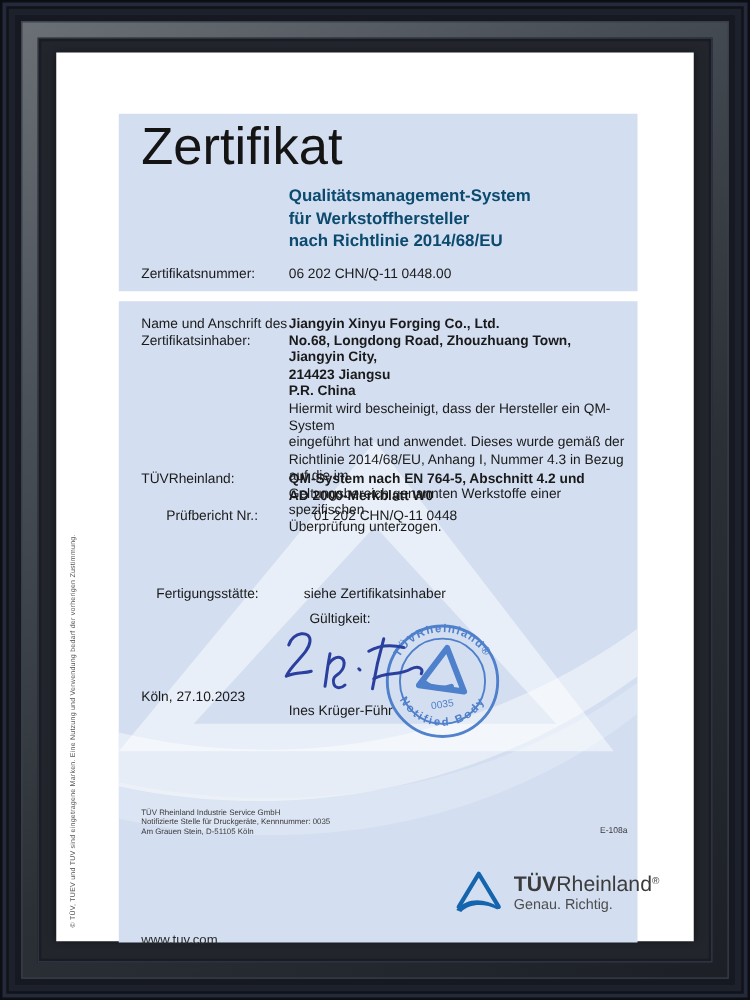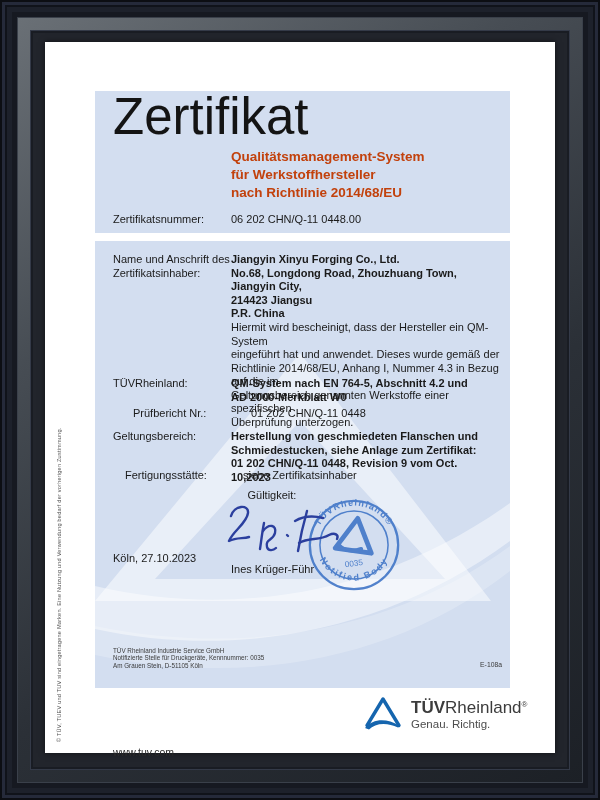--- a/index.html
+++ b/index.html
@@ -15,23 +15,23 @@
   .frame-bevel{position:absolute;inset:17px;
     background:linear-gradient(145deg,#6a7076 0%,#474d54 30%,#2b3037 62%,#1c2026 100%);
     box-shadow:inset 0 0 0 1px #3a404a;}
   .frame-inner{position:absolute;inset:30px;background:#22252c;
     box-shadow:inset 0 0 0 1px #343a48, inset 0 0 0 3px #191c23;}
   
   .page{position:absolute;left:45px;top:42px;right:45px;bottom:47px;background:#ffffff;
     box-shadow:0 0 6px rgba(0,0,0,.55);}
   .panel{position:absolute;left:50px;width:415px;background:var(--panel-blue,#d3def0);overflow:hidden;}
   .panel-1{top:49px;height:142px;}
-  .panel-2{top:199px;height:447px;}
-  .cert-title{position:absolute;left:18px;top:4px;font-size:51px;line-height:44px;color:#141414;letter-spacing:0px;}
-  .cert-subtitle{position:absolute;left:136px;top:57px;font-size:13.5px;line-height:18px;font-weight:bold;color:#c2410c;white-space:pre-line;}
+  .panel-2{top:199px;height:513px;}
+  .cert-title{position:absolute;left:18px;top:4px;font-size:42px;line-height:44px;color:#141414;letter-spacing:0px;}
+  .cert-subtitle{position:absolute;left:136px;top:57px;font-size:13.5px;line-height:18px;font-weight:bold;color:#0c4a6e;white-space:pre-line;}
   .row{position:absolute;left:18px;right:10px;display:flex;}
   .lbl{flex:none;width:118px;font-size:11px;line-height:13.5px;color:#1a1a1a;white-space:pre-line;}
   .val{flex:1;font-size:11px;line-height:13.5px;color:#1a1a1a;white-space:pre-line;}
   .b{font-weight:bold;}
   .statement{position:absolute;left:136px;top:80px;width:272px;font-size:11px;line-height:13.5px;color:#1a1a1a;white-space:pre-line;}
   .place-date{position:absolute;left:18px;top:311px;font-size:11px;color:#1a1a1a;}
   .signer{position:absolute;left:136px;top:322px;font-size:11px;color:#1a1a1a;}
   .issuer-block{position:absolute;left:18px;top:406px;font-size:6.3px;line-height:7.4px;color:#3a3a3a;white-space:pre-line;}
   .form-code{position:absolute;right:8px;top:420px;font-size:6.8px;color:#3a3a3a;}
   .watermark{position:absolute;left:0;top:0;}
@@ -99,26 +99,20 @@
       <div class="lbl">TÜVRheinland:</div>
       <div class="val b">QM-System nach EN 764-5, Abschnitt 4.2 und
 AD 2000-Merkblatt W0</div>
     </div>
 
     <div class="row" style="top:166px;padding-left:20px;">
       <div class="lbl">Prüfbericht Nr.:</div>
       <div class="val">01 202 CHN/Q-11 0448</div>
     </div>
 
-    <div class="row" style="top:189px;">
-      <div class="lbl">Geltungsbereich:</div>
-      <div class="val b">Herstellung von geschmiedeten Flanschen und
-Schmiedestucken, siehe Anlage zum Zertifikat:
-01 202 CHN/Q-11 0448, Revision 9 vom Oct. 10,2023</div>
-    </div>
 
     <div class="row" style="top:228px;margin-left:12px;">
       <div class="lbl">Fertigungsstätte:</div>
       <div class="val">siehe Zertifikatsinhaber</div>
     </div>
 
     <div class="row" style="top:248px;justify-content:center;">
       <div class="lbl">Gültigkeit:</div>
     </div>
 

